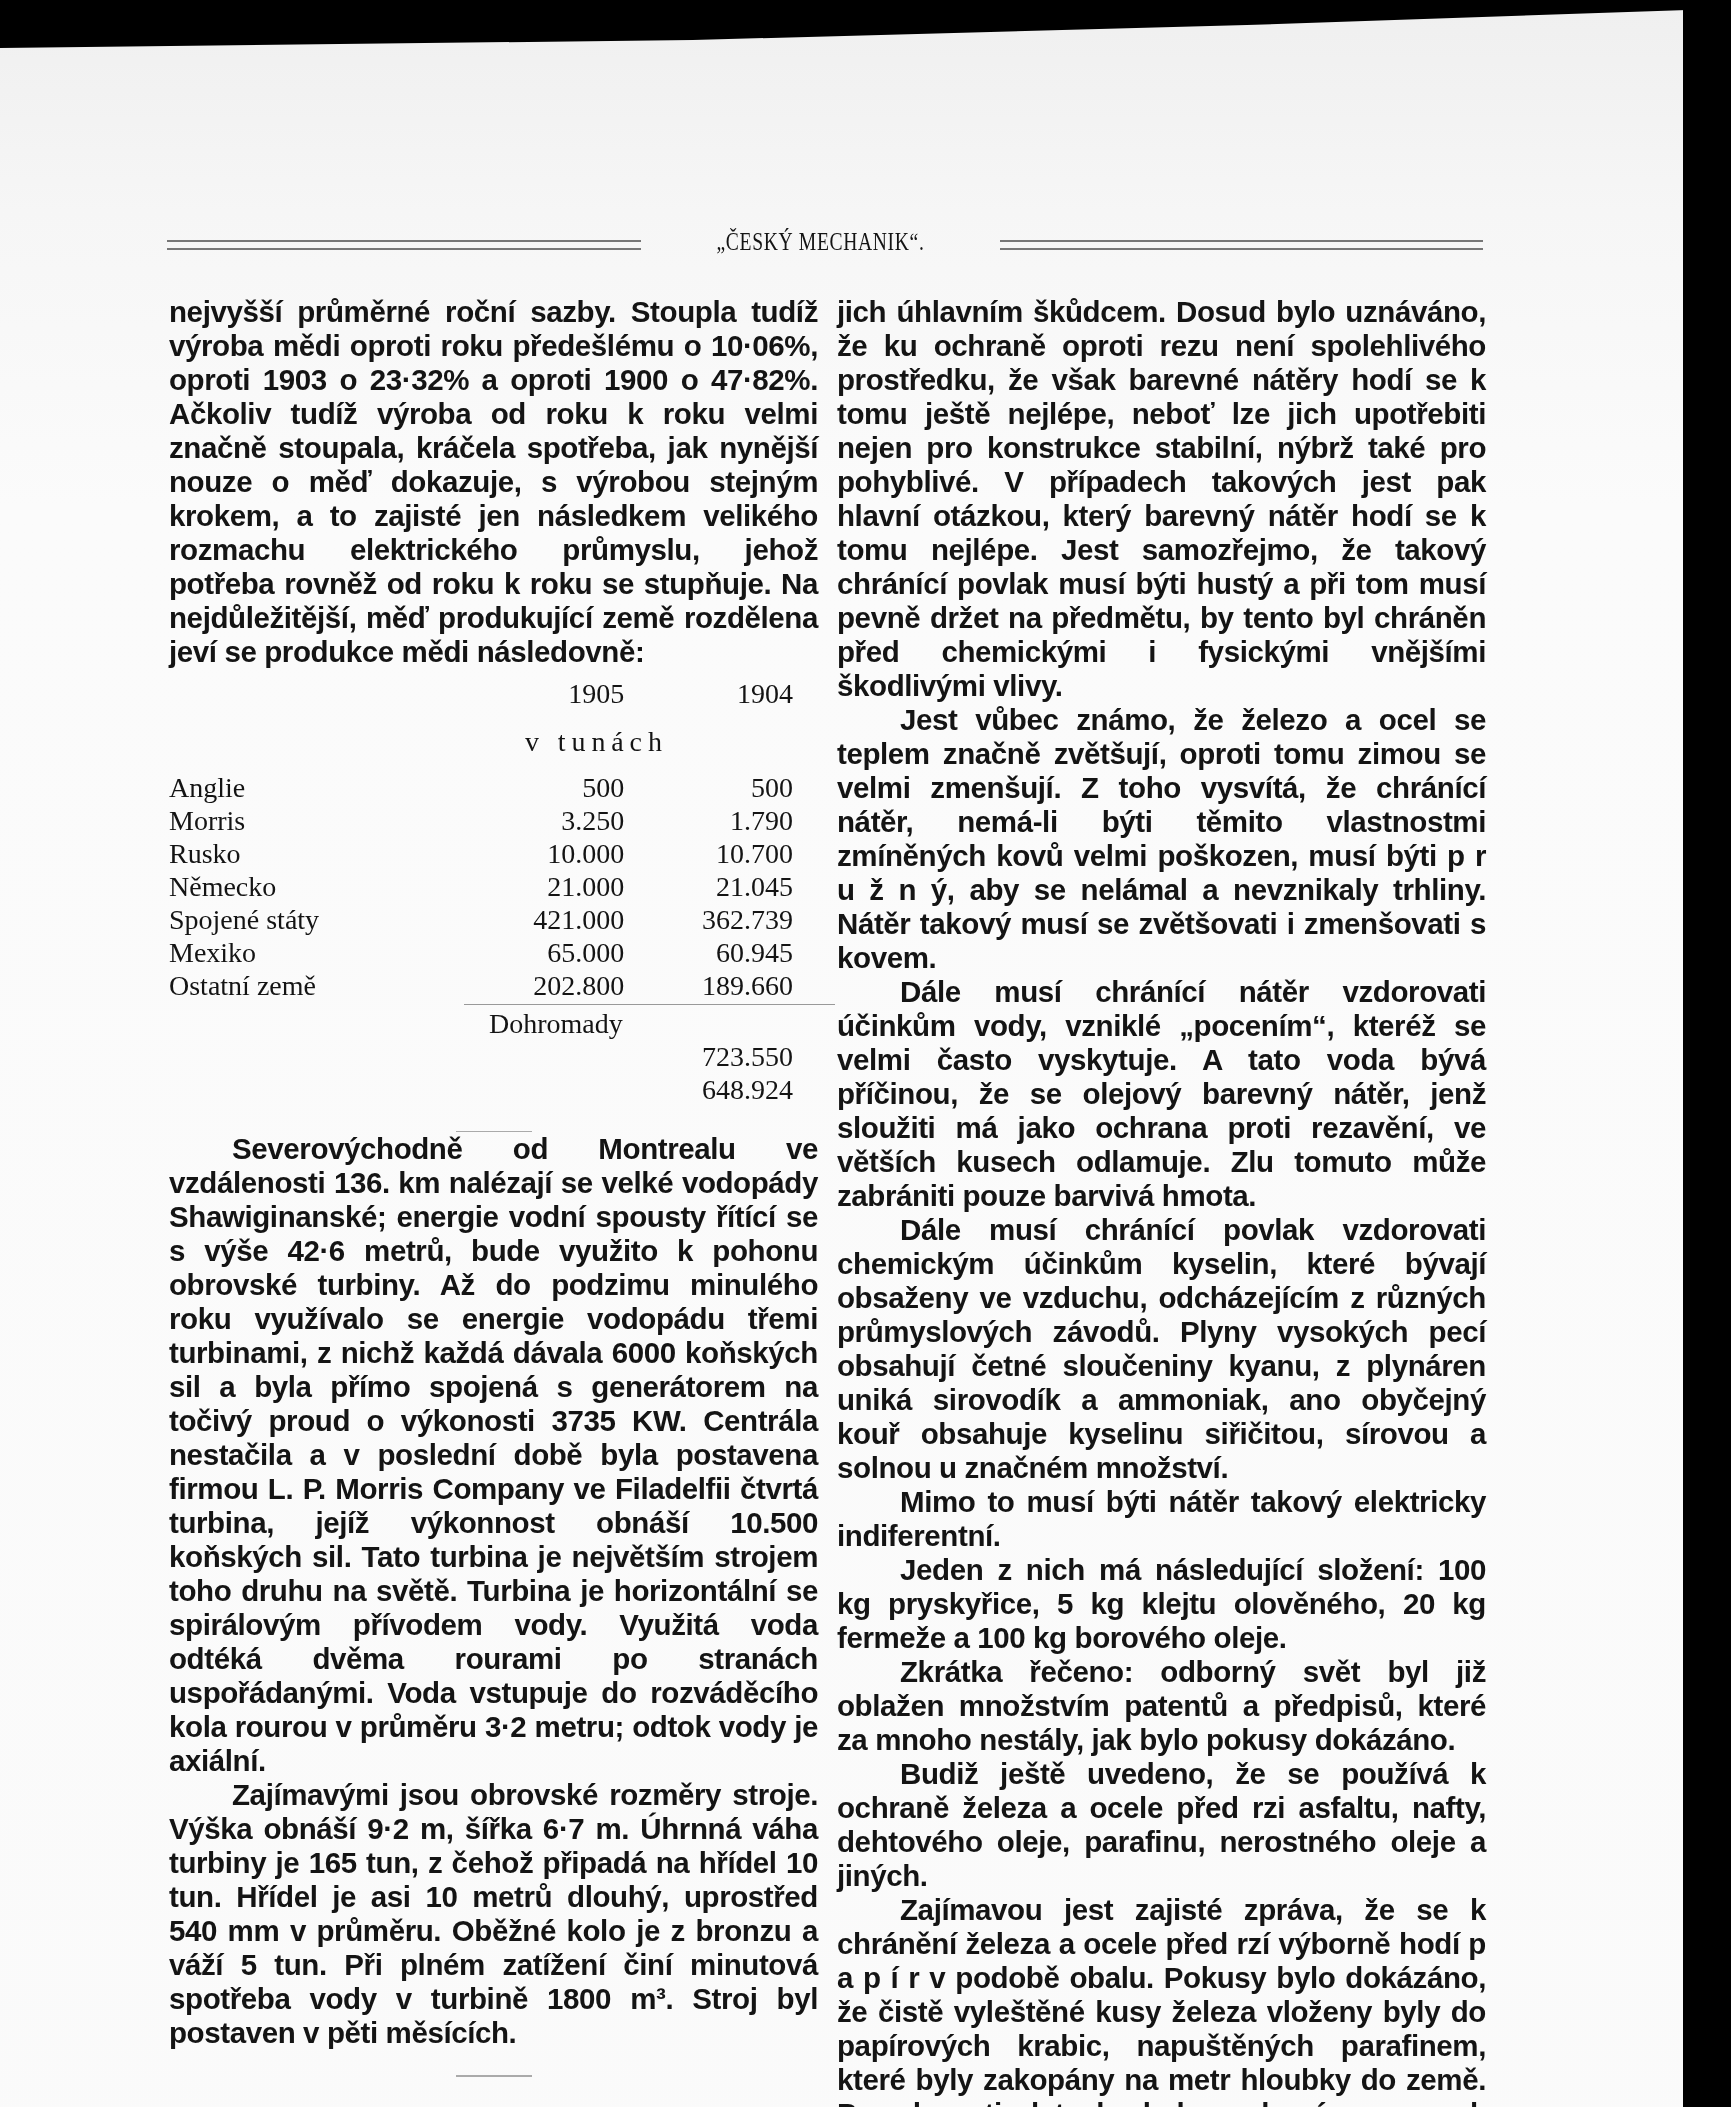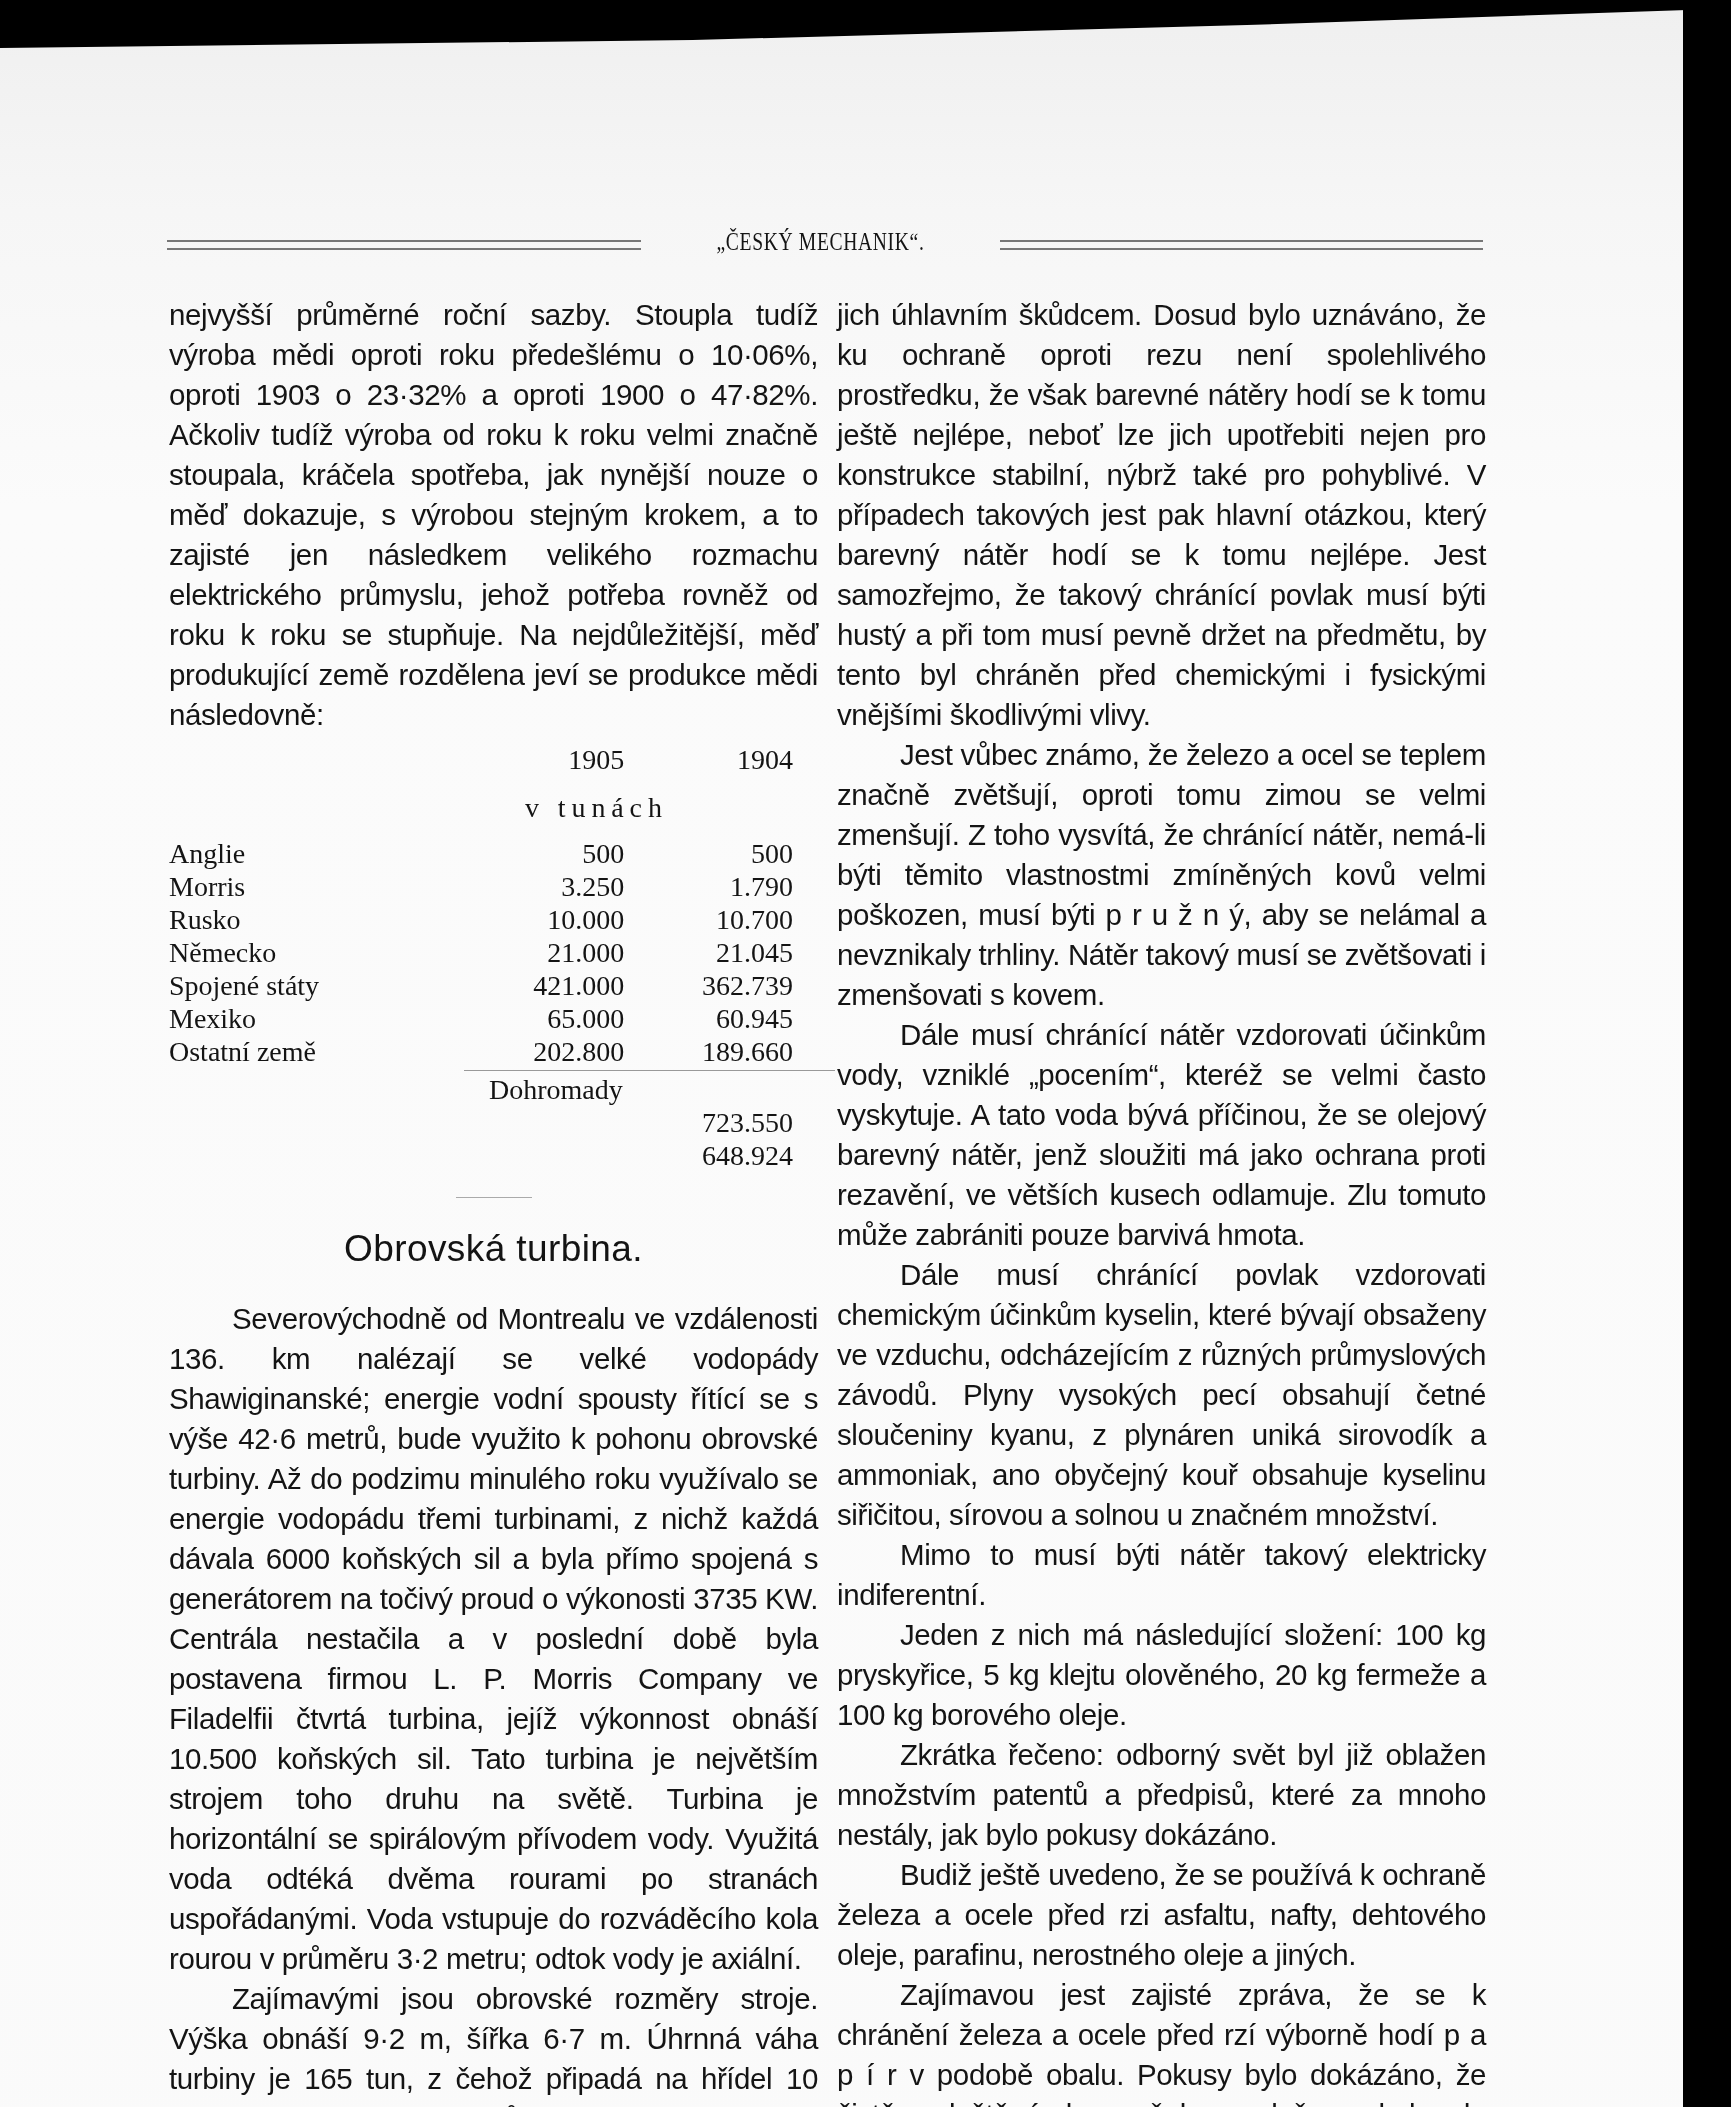--- a/index.html
+++ b/index.html
@@ -28,23 +28,24 @@
     position: absolute; left: 506px; top: 0; width: 295px; text-align: center;
     font-size: 24.5px; letter-spacing: 0.8px; transform: scaleX(0.8); transform-origin: center;
     font-family: "Liberation Serif", serif;
   }
 
   .col { position: absolute; top: 295px; width: 649px; }
   .col.left { left: 169px; }
   .col.right { left: 837px; }
 
   .p {
-    font-size: 29.5px; line-height: 40px; text-align: justify; margin: 0;
+    font-size: 29.5px; line-height: 34px; text-align: justify; margin: 0;
     font-family: "Liberation Sans Narrow", "Liberation Sans", sans-serif;
     letter-spacing: -0.4px;
+    font-weight: bold;
   }
   .col .p { transform: scaleX(1); }
   .indent { text-indent: 63px; }
 
   .table { margin-top: 8.4px; width: 624px; font-size: 28px; line-height: 33px; }
   .table .hdr, .table .row { display: flex; align-items: flex-end; }
   .table .name { width: 304px; }
   .table .v1 { width: 152px; text-align: right; }
   .table .v2 { width: 169px; text-align: right; }
   .table .unit { padding-left: 356px; letter-spacing: 5.9px; margin: 14.8px 0 12.6px 0; }
@@ -120,21 +121,20 @@
       </div>
     <div class="total"></div>
     <div class="row sum">
       <span class="name">Dohromady</span>
       <span class="v1">723.550</span>
       <span class="v2">648.924</span>
     </div>
   </div>
 
   <div class="sep"></div>
-  <h2 class="heading">Obrovská turbina.</h2>
   <p class="p indent">Severovýchodně od Montrealu ve vzdálenosti 136. km nalézají se velké vodopády Shawiginanské; energie vodní spousty řítící se s výše 42·6 metrů, bude využito k pohonu obrovské turbiny. Až do podzimu minulého roku využívalo se energie vodopádu třemi turbinami, z nichž každá dávala 6000 koňských sil a byla přímo spojená s generátorem na točivý proud o výkonosti 3735 KW. Centrála nestačila a v poslední době byla postavena firmou L. P. Morris Company ve Filadelfii čtvrtá turbina, jejíž výkonnost obnáší 10.500 koňských sil. Tato turbina je největším strojem toho druhu na světě. Turbina je horizontální se spirálovým přívodem vody. Využitá voda odtéká dvěma rourami po stranách uspořádanými. Voda vstupuje do rozváděcího kola rourou v průměru 3·2 metru; odtok vody je axiální.</p>
   <p class="p indent">Zajímavými jsou obrovské rozměry stroje. Výška obnáší 9·2 m, šířka 6·7 m. Úhrnná váha turbiny je 165 tun, z čehož připadá na hřídel 10 tun. Hřídel je asi 10 metrů dlouhý, uprostřed 540 mm v průměru. Oběžné kolo je z bronzu a váží 5 tun. Při plném zatížení činí minutová spotřeba vody v turbině 1800 m³. Stroj byl postaven v pěti měsících.</p>
 
   <div class="sep"></div>
   <h2 class="heading big">Prostředky chránící před rezí.</h2>
 
 </div>
 
 <div class="col right">
   <p class="p">jich úhlavním škůdcem. Dosud bylo uznáváno, že ku ochraně oproti rezu není spolehlivého prostředku, že však barevné nátěry hodí se k tomu ještě nejlépe, neboť lze jich upotřebiti nejen pro konstrukce stabilní, nýbrž také pro pohyblivé. V případech takových jest pak hlavní otázkou, který barevný nátěr hodí se k tomu nejlépe. Jest samozřejmo, že takový chránící povlak musí býti hustý a při tom musí pevně držet na předmětu, by tento byl chráněn před chemickými i fysickými vnějšími škodlivými vlivy.</p>

